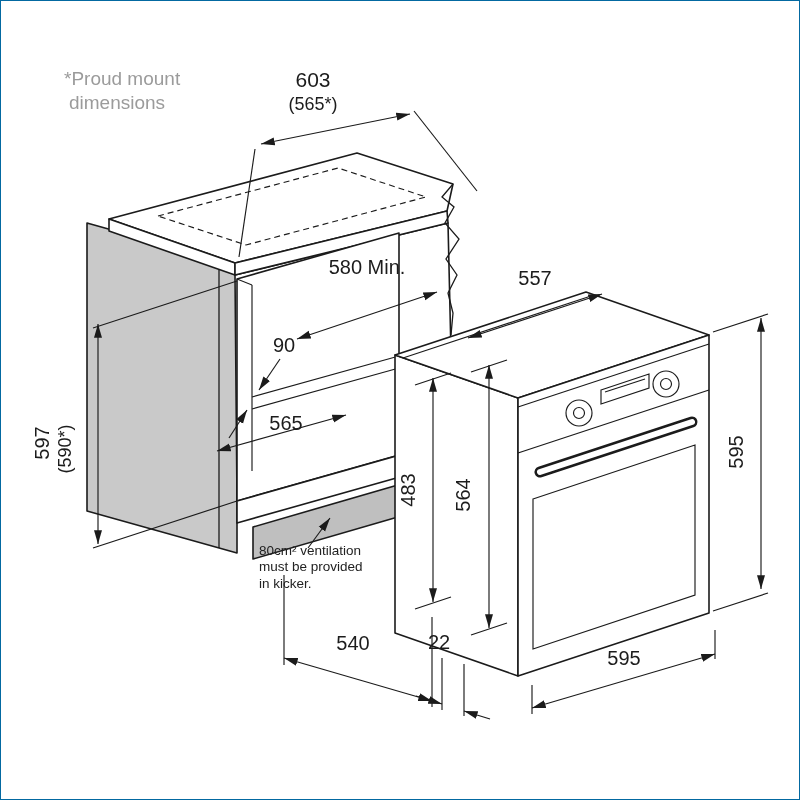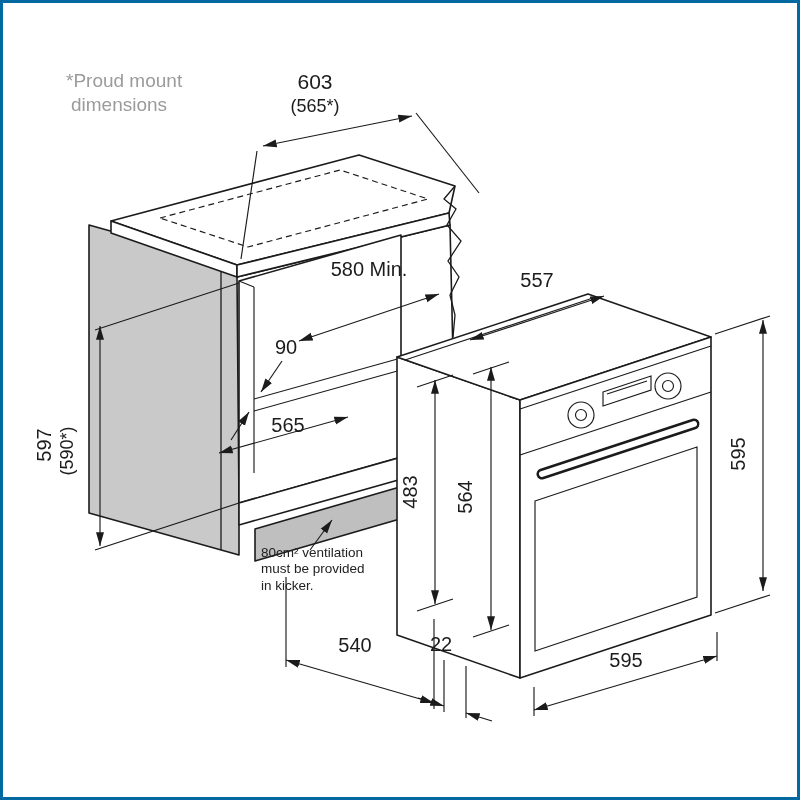--- a/index.html
+++ b/index.html
@@ -1,18 +1,18 @@
 <!DOCTYPE html>
 <html><head>
 <meta charset="utf-8">
 <style>
   html,body{margin:0;padding:0;background:#fff;}
   .frame{
     position:relative;width:800px;height:800px;background:#ffffff;
-    border:3px solid #0369a1;box-sizing:border-box;overflow:hidden;
+    border:1px solid #0369a1;box-sizing:border-box;overflow:hidden;
     font-family:"Liberation Sans", sans-serif;
   }
   svg{position:absolute;left:0;top:0;}
   .face{fill:#ffffff;stroke:#1b1b1b;stroke-width:1.6;stroke-linejoin:round;}
   .gray{fill:#c9c9c9;stroke:#1b1b1b;stroke-width:1.6;stroke-linejoin:round;}
   .gray2{fill:#bfbfbf;stroke:#1b1b1b;stroke-width:1.6;stroke-linejoin:round;}
   .edge{fill:none;stroke:#1b1b1b;stroke-width:1.3;}
   .thin{fill:none;stroke:#1b1b1b;stroke-width:1.15;}
   .dash{fill:none;stroke:#1b1b1b;stroke-width:1.15;stroke-dasharray:6 4;}
   .dim{fill:none;stroke:#1b1b1b;stroke-width:1.15;}

